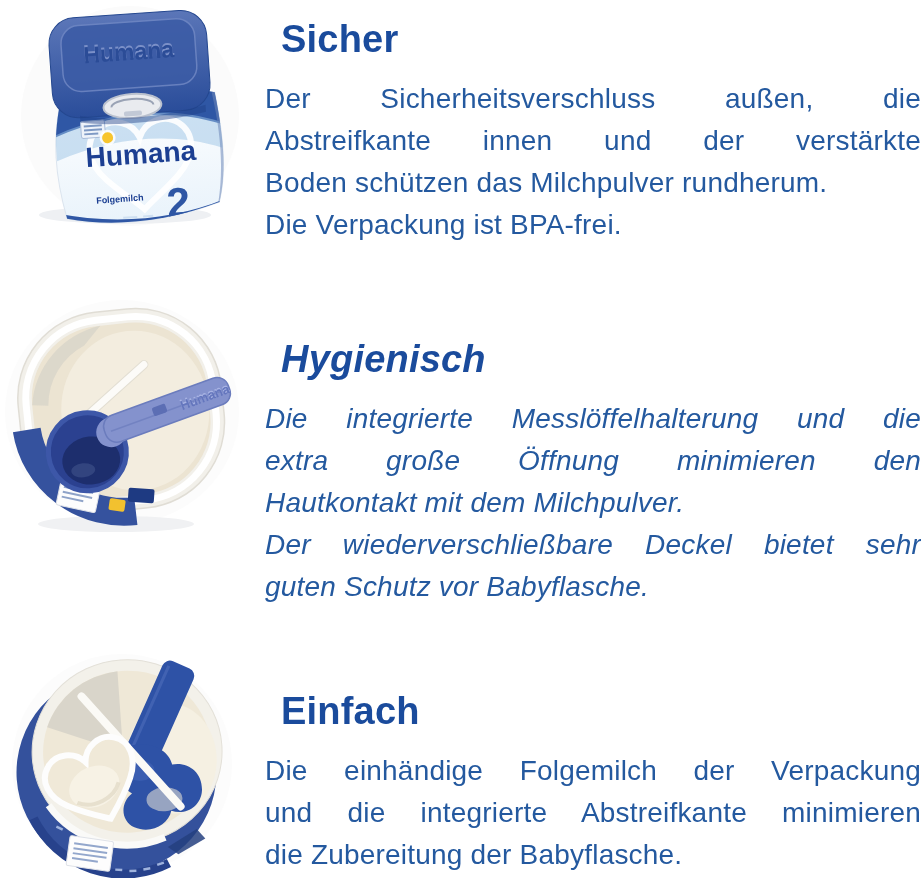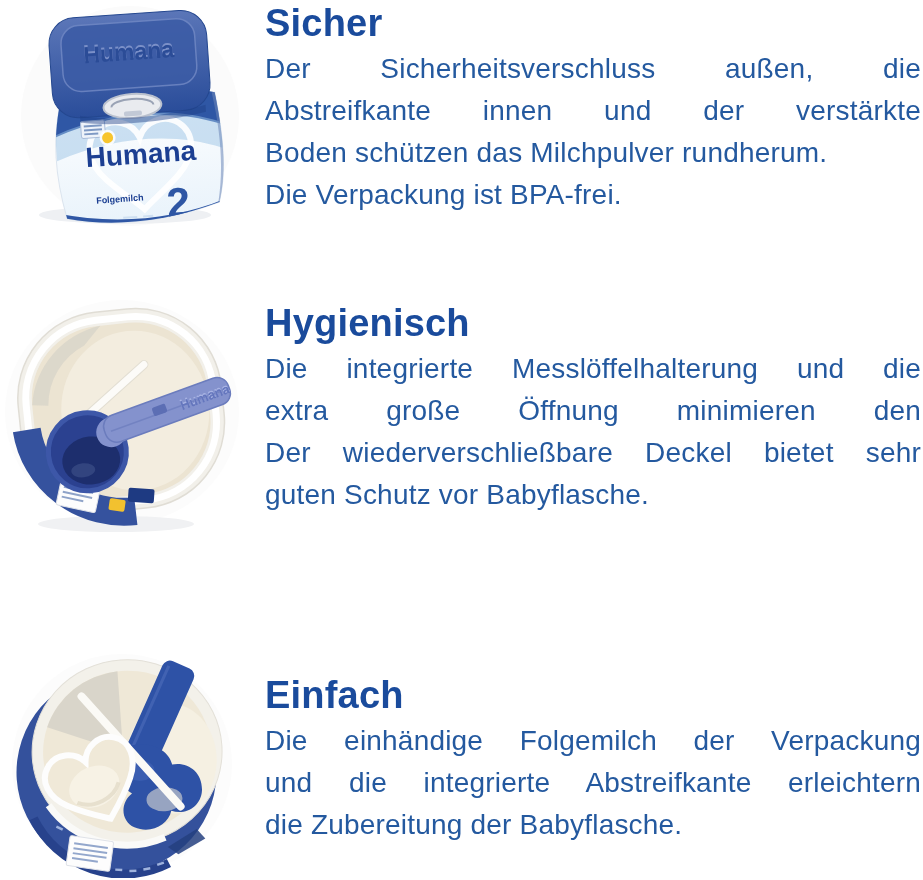--- a/index.html
+++ b/index.html
@@ -3,32 +3,32 @@
 <meta charset="utf-8">
 <style>
   html,body{margin:0;padding:0;background:#ffffff;}
   .canvas{
     position:relative;width:923px;height:880px;background:#ffffff;
     overflow:hidden;font-family:"Liberation Sans",sans-serif;
   }
   
   .text-block{position:absolute;left:265px;width:656px;}
   .text-block h2{
-    margin:0;font-size:38px;line-height:46px;font-weight:bold;
+    margin:16px;font-size:38px;line-height:46px;font-weight:bold;
     color:#1a4b9c;letter-spacing:.2px;
   }
   .lines{margin-top:2px;}
   .ln{
     font-size:28px;line-height:42px;color:#24599f;letter-spacing:.2px;
     white-space:nowrap;overflow:hidden;
   }
   .ln.j{text-align:justify;text-align-last:justify;}
   .ln.l{text-align:center;text-align-last:left;}
   #text-sicher{top:0px;}
-  #text-hygienisch{top:300px;}
+  #text-hygienisch{top:320px;font-style:italic;}
   #text-einfach{top:672px;}
   
   .photo{position:absolute;}
   #photo-closed{left:20px;top:2px;width:222px;height:226px;}
   #photo-open-scoop{left:4px;top:300px;width:238px;height:238px;}
   #photo-open-top{left:12px;top:652px;width:222px;height:226px;}
   .photo svg{display:block;width:100%;height:100%;}
   .svg-bold{font-family:"Liberation Sans",sans-serif;font-weight:bold;}
 </style>
 </head>
@@ -139,20 +139,21 @@
         </g>
       </g>
     </svg>
   </div>
 
   <div class="text-block" id="text-hygienisch">
     <h2>Hygienisch</h2>
     <div class="lines">
       <div class="ln j">Die integrierte Messlöffelhalterung und die</div>
       <div class="ln j">extra große Öffnung minimieren den</div>
+      <div class="ln l">Hautkontakt mit dem Milchpulver.</div>
       <div class="ln j">Der wiederverschließbare Deckel bietet sehr</div>
       <div class="ln l">guten Schutz vor Babyflasche.</div>
     </div>
   </div>
 
   <div class="photo" id="photo-open-top">
     <svg viewBox="0 0 222 226" xmlns="http://www.w3.org/2000/svg">
       <ellipse cx="110" cy="112" rx="110" ry="110" fill="#fcfcfc"></ellipse>
       <g transform="rotate(-4 111 113)">
         <ellipse cx="104" cy="120" rx="100" ry="100" fill="#34519c"></ellipse>
@@ -200,18 +201,18 @@
           <rect x="138" y="213" width="7" height="2.5" fill="#9fb3dd" transform="rotate(-14 141 214)"></rect>
         </g>
       </g>
     </svg>
   </div>
 
   <div class="text-block" id="text-einfach">
     <h2>Einfach</h2>
     <div class="lines">
       <div class="ln j">Die einhändige Folgemilch der Verpackung</div>
-      <div class="ln j">und die integrierte Abstreifkante erleichtern</div>
+      <div class="ln j">und die integrierte Abstreifkante minimieren</div>
       <div class="ln l">die Zubereitung der Babyflasche.</div>
     </div>
   </div>
 
 </div>
 
 </body></html>

